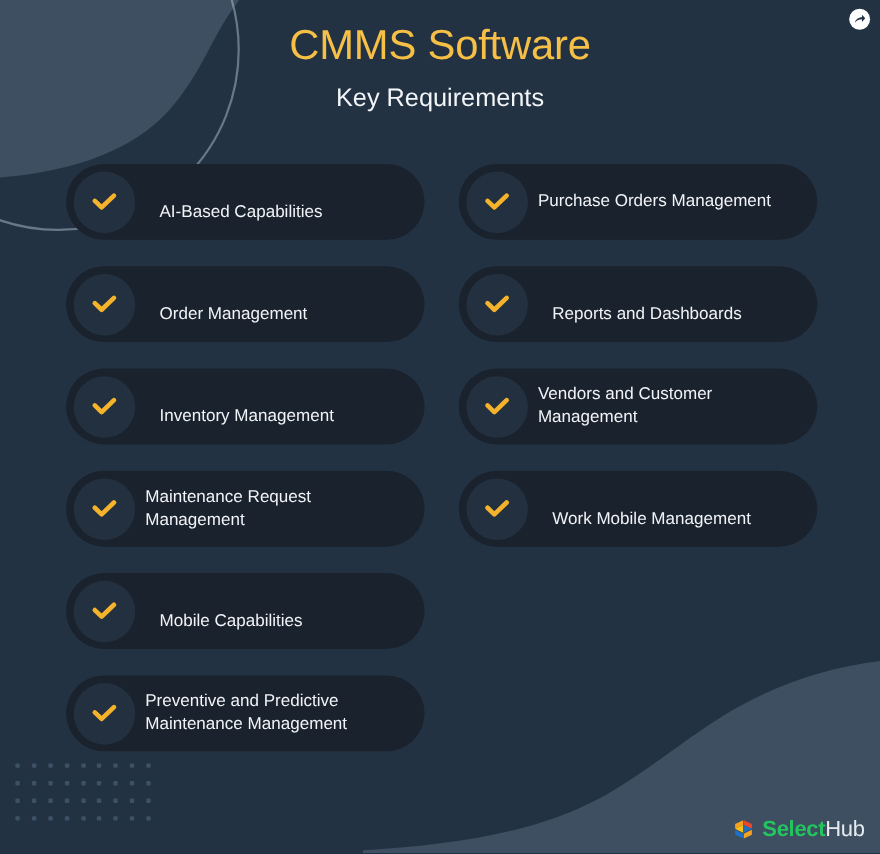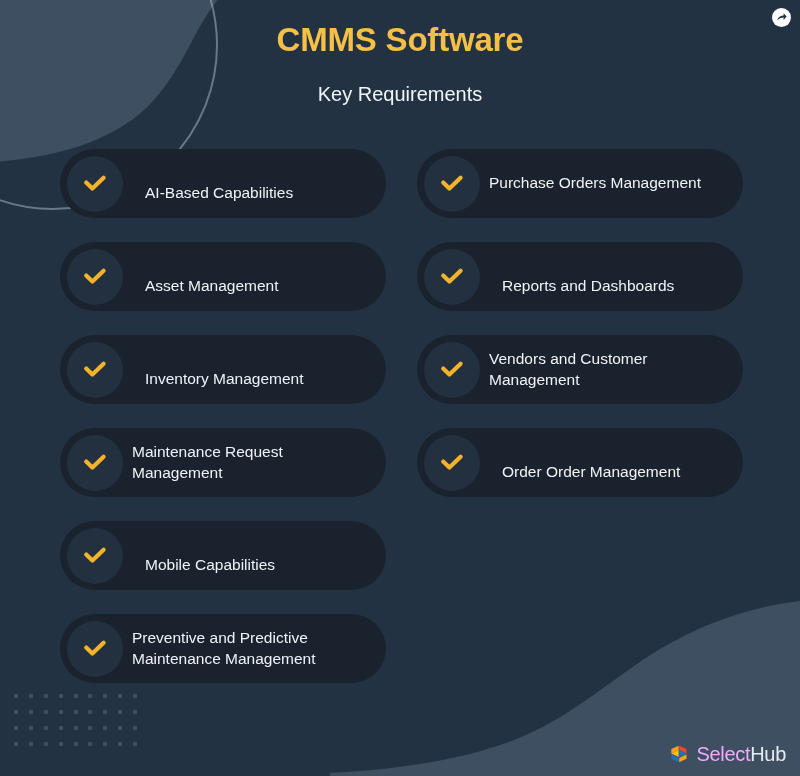--- a/index.html
+++ b/index.html
@@ -66,31 +66,31 @@
   
   #header {
     position:absolute;
     left:0; top:20px;
     width:800px;
     text-align:center;
     z-index:5;
   }
   #main-title {
     color:#f6bf45;
-    font-size:33px;
-    font-weight:bold;
+    font-size:38px;
+    font-weight:normal;
     letter-spacing:-0.2px;
     line-height:1.2;
   }
   #subtitle {
     color:#f2f5f8;
-    font-size:20px;
+    font-size:23px;
     font-weight:normal;
     line-height:1.3;
-    margin-top:21px;
+    margin-top:8px;
   }
 
   
   .column {
     position:absolute;
     top:149px;
     width:326px;
     z-index:5;
   }
   #column-left  { left:60px;  }
@@ -137,21 +137,21 @@
     gap:7px;
     z-index:20;
   }
   #logo-mark { display:block; }
   #logo-text {
     font-size:20px;
     line-height:1;
     white-space:nowrap;
     letter-spacing:-0.3px;
   }
-  #logo-text .sel { color:#f0abfc; font-weight:normal; }
+  #logo-text .sel { color:#22c55e; font-weight:bold; }
   #logo-text .hub { color:#e6ebf0; font-weight:normal; }
 </style>
 </head>
 <body>
 
 <div id="canvas">
 
   <svg class="deco" id="deco-top-left" viewBox="0 0 330 230" preserveAspectRatio="none">
     <path d="M0,0 L330,0 C300,18 268,34 246,62 C224,90 214,126 184,160 C150,198 96,214 44,220 C26,222 12,223 0,223 Z" fill="#3d4f61"></path>
   </svg>
@@ -220,21 +220,21 @@
           </svg>
         </div>
         <div class="req-label indent">AI-Based Capabilities</div>
       </div>
       <div class="req-pill">
         <div class="check-badge">
           <svg width="26" height="26" viewBox="0 0 26 26" aria-hidden="true">
             <path d="M4.2,11.6 L10.4,17.6 L21.6,6.8" fill="none" stroke="#f5b32b" stroke-width="4.2" stroke-linecap="round" stroke-linejoin="round"></path>
           </svg>
         </div>
-        <div class="req-label indent">Asset Management</div>
+        <div class="req-label indent">Order Management</div>
       </div>
       <div class="req-pill">
         <div class="check-badge">
           <svg width="26" height="26" viewBox="0 0 26 26" aria-hidden="true">
             <path d="M4.2,11.6 L10.4,17.6 L21.6,6.8" fill="none" stroke="#f5b32b" stroke-width="4.2" stroke-linecap="round" stroke-linejoin="round"></path>
           </svg>
         </div>
         <div class="req-label indent">Inventory Management</div>
       </div>
       <div class="req-pill">
@@ -287,21 +287,21 @@
           </svg>
         </div>
         <div class="req-label">Vendors and Customer Management</div>
       </div>
       <div class="req-pill">
         <div class="check-badge">
           <svg width="26" height="26" viewBox="0 0 26 26" aria-hidden="true">
             <path d="M4.2,11.6 L10.4,17.6 L21.6,6.8" fill="none" stroke="#f5b32b" stroke-width="4.2" stroke-linecap="round" stroke-linejoin="round"></path>
           </svg>
         </div>
-        <div class="req-label indent">Order Order Management</div>
+        <div class="req-label indent">Work Mobile Management</div>
       </div>
     </div>
 
   <div id="logo">
     <svg id="logo-mark" width="20" height="20" viewBox="0 0 20 20">
       <path d="M9.6,1.7 L2.3,5.0 L2.3,9.4 L9.6,6.1 Z" fill="#f5a21e"></path>
       <path d="M9.6,6.1 L2.3,9.4 L9.6,13.0 L9.6,6.1 Z" fill="#fdc010"></path>
       <path d="M10.2,1.7 L17.5,5.0 L17.5,9.4 L10.2,6.1 Z" fill="#e8492f"></path>
       <path d="M10.2,6.1 L17.5,9.4 L10.2,13.0 Z" fill="#1f6fc4"></path>
       <path d="M2.3,10.3 L9.6,13.9 L9.6,18.3 L2.3,14.8 Z" fill="#1f6fc4"></path>

